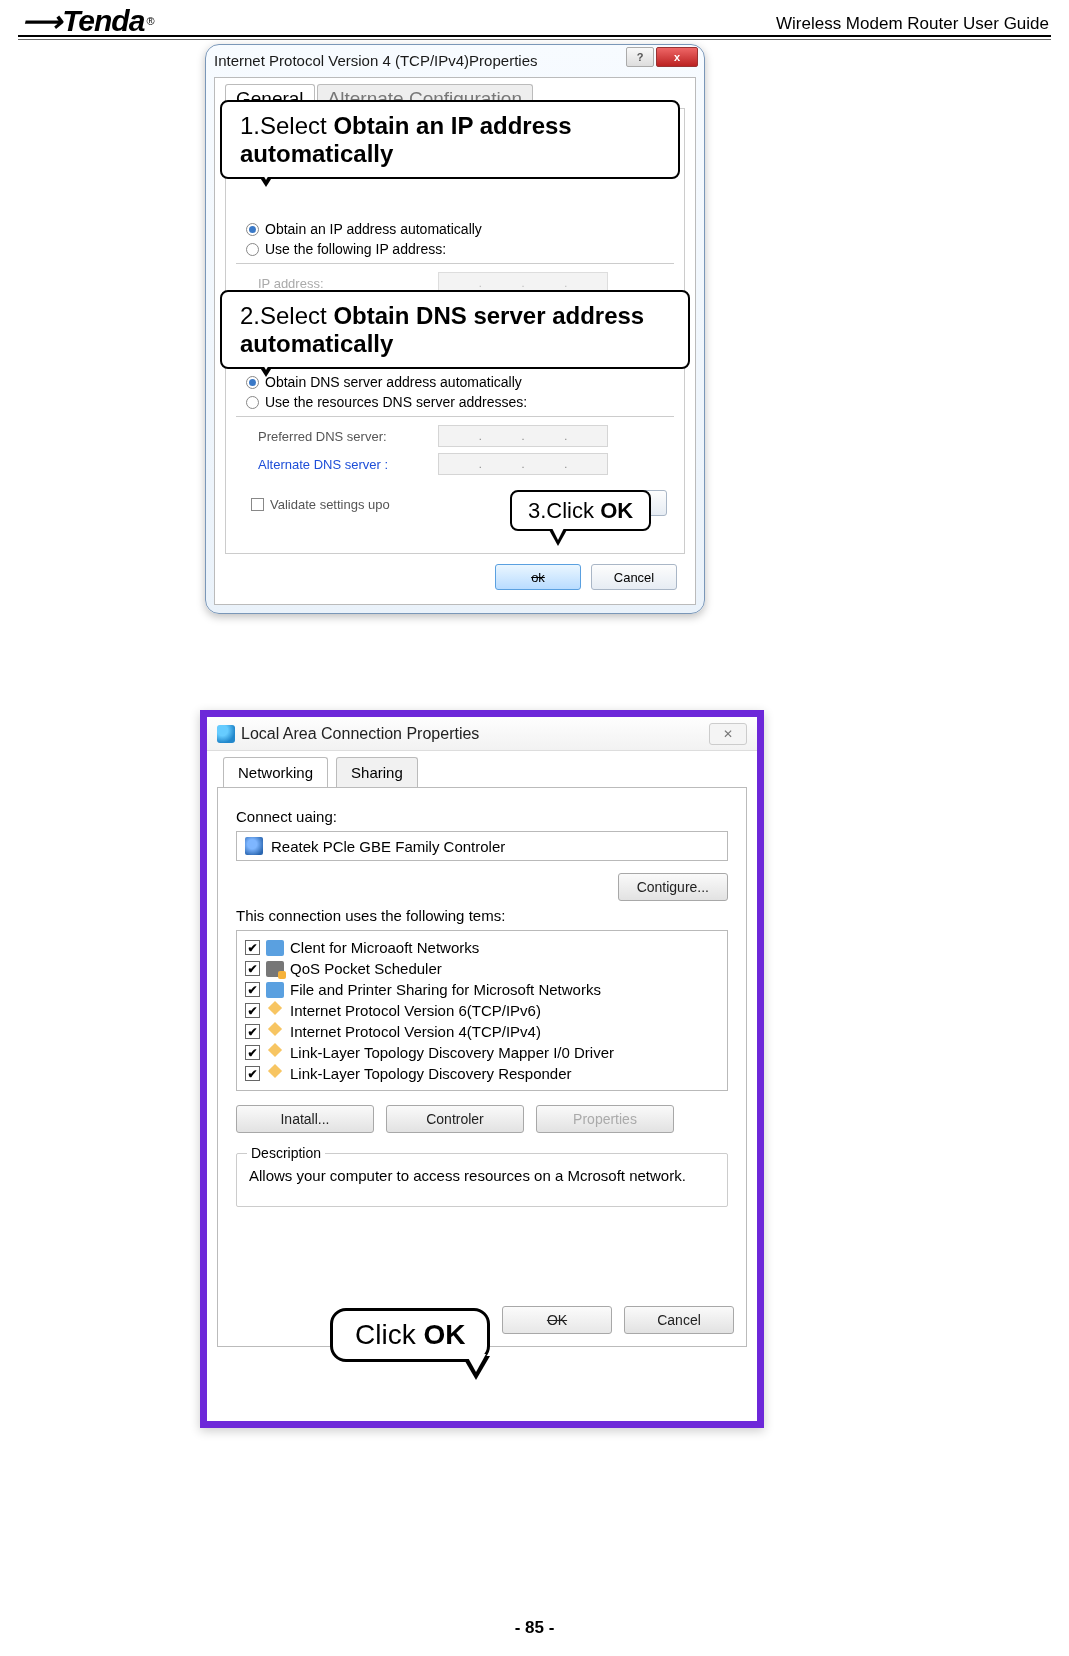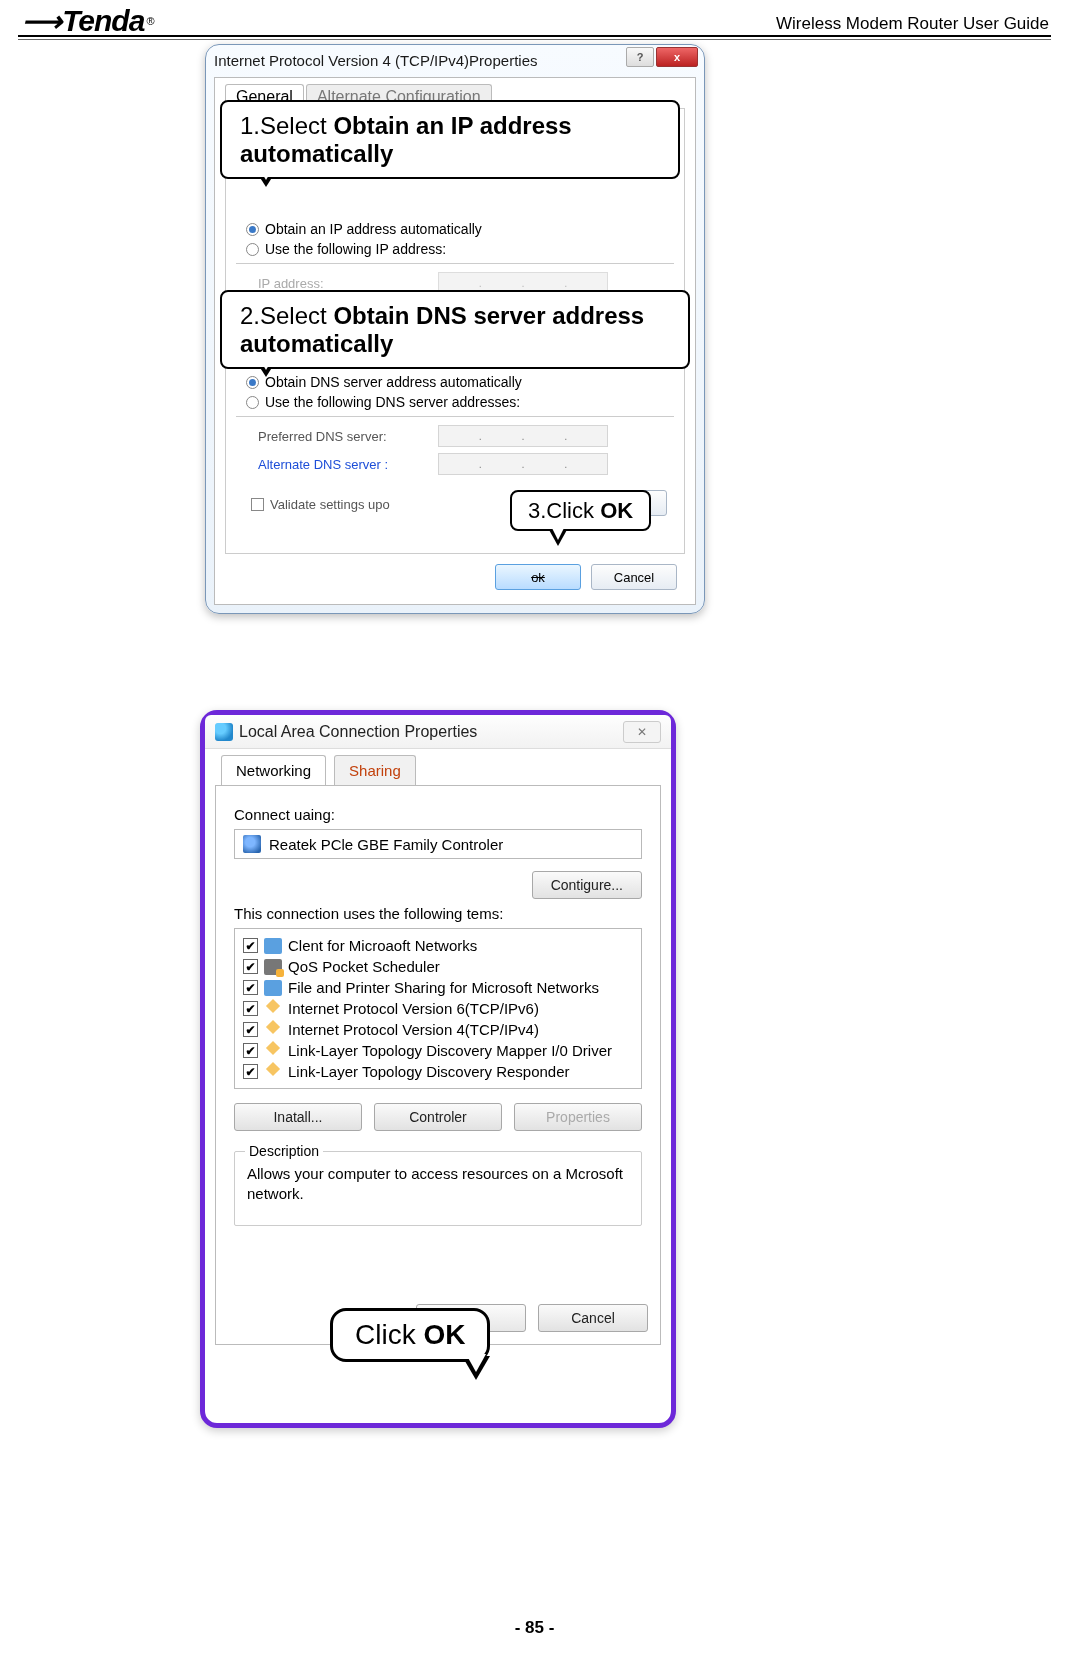--- a/index.html
+++ b/index.html
@@ -18,21 +18,21 @@
 
   
   .dlg1 { position: absolute; left: 205px; top: 44px; width: 500px; height: 570px;
           background: linear-gradient(#f7fbff,#eaf2fa); border:1px solid #7a97b8; border-radius:14px; box-shadow: 0 3px 8px rgba(0,0,0,.25);}
   .dlg1-titlebar { height: 30px; display:flex; align-items:center; padding:0 8px; font-size:15px; color:#1a1a1a;}
   .dlg1-winbtns { position:absolute; right:6px; top:2px; display:flex; gap:2px;}
   .winbtn { width:28px; height:20px; background: linear-gradient(#f8f8f8,#ddd); border:1px solid #aaa; border-radius:2px; display:flex;align-items:center;justify-content:center; font-size:11px; font-weight:bold; color:#555;}
   .winbtn.close { width:42px; background: linear-gradient(#e66,#b22); color:#fff; border-color:#933;}
   .dlg1-body { position:absolute; left:8px; right:8px; top:32px; bottom:8px; background:#fff; border:1px solid #bbb;}
   .dlg1-tabs { position:absolute; left:10px; top:6px; display:flex; gap:0;}
-  .dlg1-tab { border:1px solid #bbb; border-bottom:none; background:#fff; padding:3px 10px; font-size:16px; border-top-left-radius:3px; border-top-right-radius:3px; margin-right:2px;}
+  .dlg1-tab { border:1px solid #bbb; border-bottom:none; background:#fff; padding:3px 10px; font-size:19px; border-top-left-radius:3px; border-top-right-radius:3px; margin-right:2px;}
   .dlg1-tab.inactive { background:#eee; color:#777;}
   .dlg1-inner { position:absolute; left:10px; right:10px; top:30px; bottom:50px; border:1px solid #ccc; padding:10px;}
 
   
   .callout { position:absolute; background:#fff; border:2.5px solid #000; border-radius:8px; padding:10px 18px; font-size:24px; line-height:1.15; z-index:50;}
   .callout .cnum { font-weight:400;}
   .callout b { font-weight:900;}
   .tail { position:absolute; width:0; height:0; z-index:49;}
   .tail.t1 { left:252px; top:165px; border-left:14px solid transparent; border-right:14px solid transparent; border-top:22px solid #000;}
   .tail.t1i{ left:256px; top:163px; border-left:10px solid transparent; border-right:10px solid transparent; border-top:17px solid #fff; z-index:51;}
@@ -53,30 +53,30 @@
   .d1-btn { display:inline-flex; align-items:center; justify-content:center; height:26px; padding:0 14px; font-size:13px; border:1px solid #a9b6c6; background:linear-gradient(#fdfdfd,#e6ecf3); border-radius:3px;}
   .d1-ok { background:linear-gradient(#eaf6ff,#b9dcff); border:1px solid #5aa0e0; width:86px;}
   .dlg1-footer { position:absolute; right:18px; bottom:14px; display:flex; gap:10px;}
   .dlg1-adv { position:absolute; right:28px; bottom:88px;}
   .dlg1-validate { position:absolute; left:36px; bottom:92px; display:flex; align-items:center; gap:6px; font-size:13px; color:#555;}
 
   
   .faded { color:#aaa;}
 
   
-  .dlg2 { position: absolute; left: 200px; top: 710px; width: 476px; height: 718px;
-          background: #fff; border:5px solid #6d28d9; border-radius:17px; box-shadow: 0 3px 10px rgba(0,0,0,.2);}
+  .dlg2 { position: absolute; left: 200px; top: 710px; width: 564px; height: 718px;
+          background: #fff; border:7px solid #6d28d9; border-radius:0; box-shadow: 0 3px 10px rgba(0,0,0,.2);}
   .dlg2-titlebar { height: 34px; display:flex; align-items:center; padding:0 10px; font-size:16px; color:#222;
                    border-bottom:1px solid #ddd; background:linear-gradient(#fefefe,#f2f2f2); border-top-left-radius:6px; border-top-right-radius:6px;}
   .dlg2-titlebar .ic { width:18px; height:18px; margin-right:6px; display:inline-block; background: radial-gradient(circle at 30% 30%, #6cf 30%, #28c 70%); border-radius:3px;}
   .dlg2-close { position:absolute; right:10px; top:6px; width:38px; height:22px; background:#f4f4f4; border:1px solid #ccc; border-radius:3px; display:flex; align-items:center; justify-content:center; color:#777; font-size:12px;}
   .dlg2-body { position:absolute; left:10px; right:10px; top:40px; bottom:10px; }
   .dlg2-tabs { display:flex; gap:8px; margin-left:6px;}
   .dlg2-tab { border:1px solid #bbb; border-bottom:none; background:#fff; padding:6px 14px; font-size:15px; border-top-left-radius:3px; border-top-right-radius:3px;}
-  .dlg2-tab.inactive { background:#f1f1f1; color:#c2410c;}
+  .dlg2-tab.inactive { background:#f1f1f1; color:#000000;}
   .dlg2-panel { border:1px solid #bbb; padding:14px 18px; min-height:560px; position:relative;}
   .dlg2 .lbl { font-size:15px; margin:6px 0;}
   .adapter-box { display:flex; align-items:center; gap:8px; border:1px solid #b9b9b9; padding:4px 8px; font-size:15px; height:30px; background:#fff;}
   .adapter-ic { width:18px; height:18px; display:inline-block; background: radial-gradient(circle at 40% 40%, #7eb6ff 30%, #2a66b0 80%); border-radius:2px;}
   .d2-btn { display:inline-flex; align-items:center; justify-content:center; height:28px; padding:0 18px; font-size:14px; border:1px solid #a8a8a8; background:linear-gradient(#fafafa,#e2e2e2); border-radius:3px; color:#222;}
   .d2-btn.disabled { color:#aaa;}
   .cfg-btn-row { text-align:right; margin:12px 0 4px 0;}
   .items-list { border:1px solid #b9b9b9; padding:6px 6px; background:#fff; font-size:15px;}
   .item-row { display:flex; align-items:center; gap:6px; padding:2px 2px;}
   .item-check { width:15px; height:15px; border:1px solid #666; display:inline-flex; align-items:center; justify-content:center; font-size:12px; font-weight:bold;}
@@ -151,21 +151,21 @@
         </div>
 
         <div style="height:70px;"></div>
 
         <div class="radio-row">
           <span class="radio checked"></span>
           <span>Obtain DNS  server address automatically</span>
         </div>
         <div class="radio-row">
           <span class="radio"></span>
-          <span>Use the following DNS server addresses:</span>
+          <span>Use the resources DNS server addresses:</span>
         </div>
         <div class="fieldset-line"></div>
         <div class="ip-label-row">
           <span class="lbl" style="color:#555;">Preferred DNS server:</span>
           <span class="ip-box">
               <span>.</span>
               <span>.</span>
               <span>.</span>
             </span>
         </div>

